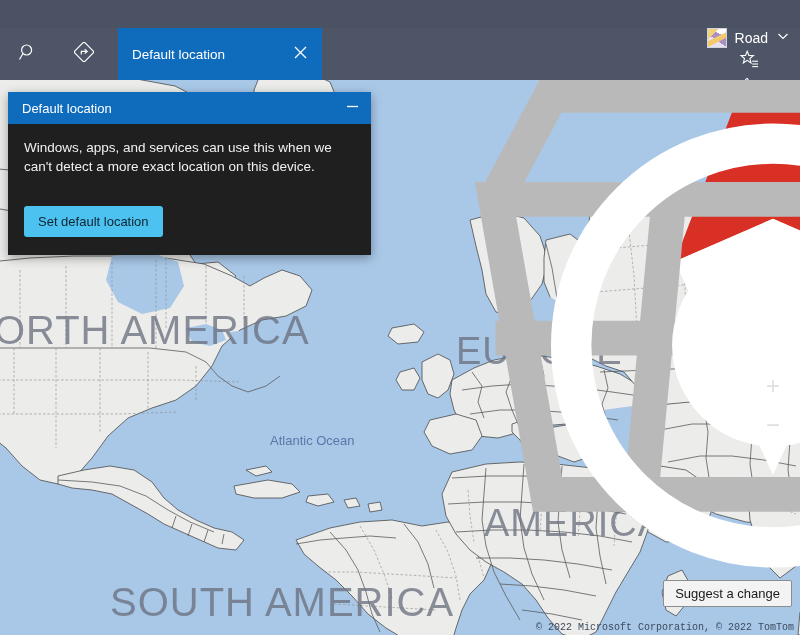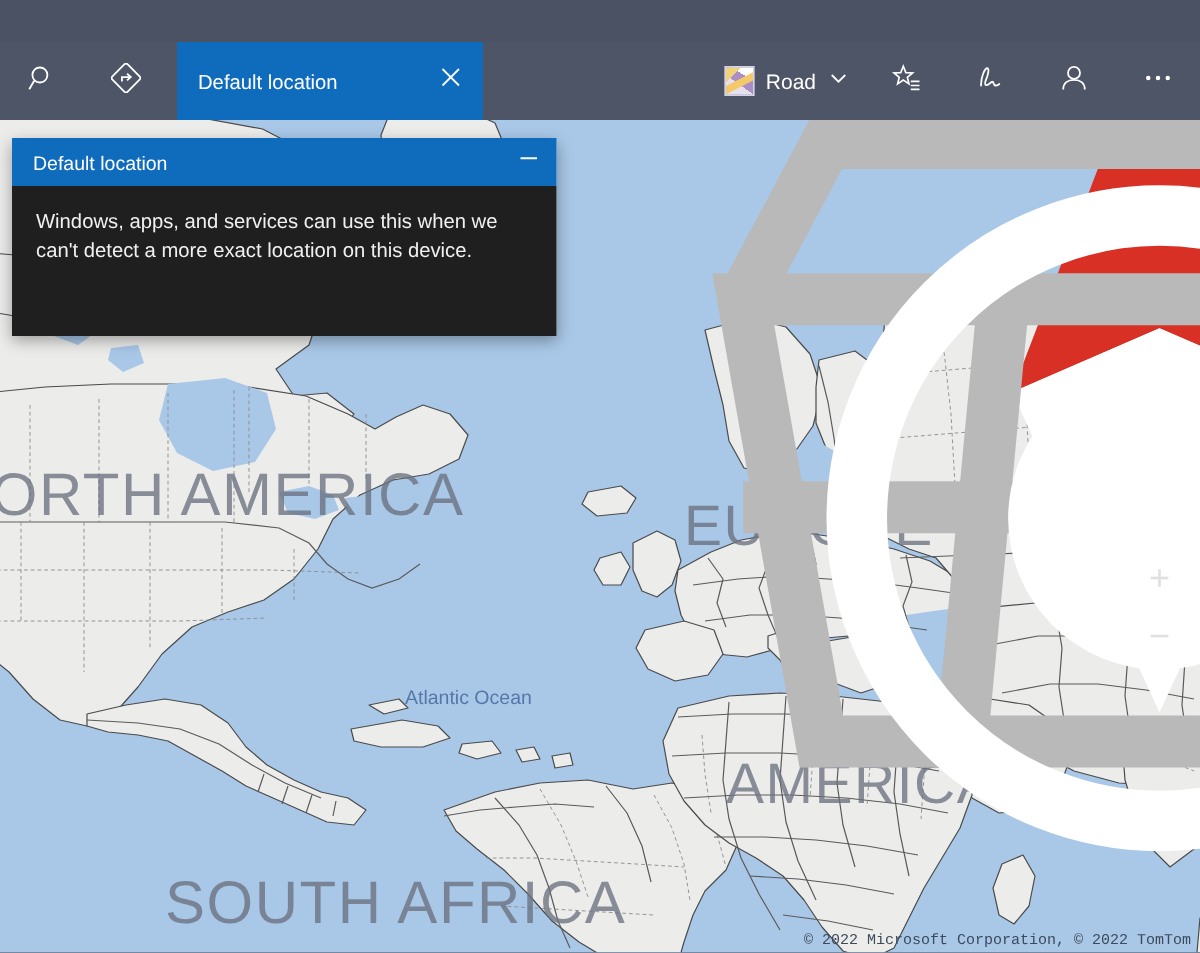--- a/index.html
+++ b/index.html
@@ -53,21 +53,21 @@
   .tab-label {
     color: #ffffff; font-size: 13.5px; flex: 1;
     white-space: nowrap; overflow: hidden; text-overflow: ellipsis;
   }
   .tab-close {
     width: 32px; height: 32px;
     display: flex; align-items: center; justify-content: center;
     color: #ffffff; flex: none;
   }
 
-  .cmd-right { margin-left: auto; display: flex; align-items: center; height: 52px; }
+  .cmd-right { margin-left: auto; display: flex; align-items: center; height: 52px; flex-direction: column; }
   .mapstyle {
     display: flex; align-items: center; gap: 8px;
     height: 52px; padding: 0 10px 0 8px; color: #ffffff;
   }
   .style-thumb {
     width: 20px; height: 20px; flex: none;
     border: 1px solid #cfd6e2;
     background:
       linear-gradient(135deg, #f0d27a 0%, #f0d27a 28%, transparent 28%),
       linear-gradient(210deg, #ffffff 0%, #ffffff 30%, transparent 30%),
@@ -407,22 +407,22 @@
 
       <path class="lake" d="M628 394 L642 400 L650 420 L646 436 L638 428 L630 410 Z"></path>
 
       <path class="land" d="M800 532 L812 528 L812 555 L798 555 Z"></path>
     </svg>
 
     <div id="map-labels">
         <div class="continent-label" style="left: -36px; top: 228px; font-size: 40px;">NORTH AMERICA</div>
         <div class="continent-label" style="left: 456px; top: 250px; font-size: 38px;">EUROPE</div>
         <div class="continent-label" style="left: 484px; top: 422px; font-size: 38px;">AMERICA</div>
-        <div class="continent-label" style="left: 110px; top: 500px; font-size: 40px;">SOUTH AFRICA</div>
-        <div class="ocean-label" style="left: 270px; top: 353px; margin-top: 24px;">Atlantic Ocean</div>
+        <div class="continent-label" style="left: 110px; top: 500px; font-size: 40px;">SOUTH AMERICA</div>
+        <div class="ocean-label" style="left: 270px; top: 353px;">Atlantic Ocean</div>
       </div>
 
     <div class="mapctl">
       <div class="ctl">
         <span>
           <svg width="14" height="26" viewBox="0 0 14 26">
             <path d="M7 1 L11.6 13 L7 11 L2.4 13 Z" fill="#d93025"></path>
             <path d="M7 11 L11.6 13 L7 23 L2.4 13 Z" fill="#ffffff"></path>
           </svg>
         </span>
@@ -445,33 +445,35 @@
         </span>
       </div>
       <div class="ctl">
         <span class="ctl-sign">+</span>
       </div>
       <div class="ctl">
         <span class="ctl-sign">−</span>
       </div>
     </div>
 
+    <div class="suggest">Suggest a change</div>
 
     <div class="attribution">© 2022 Microsoft Corporation, © 2022 TomTom</div>
   </div>
 
   <div class="panel">
     <div class="panel-header">
       <span class="panel-title">Default location</span>
       <span class="panel-min">
         <span>
           <svg width="13" height="13" viewBox="0 0 13 13">
               <line x1="1" y1="6.5" x2="12" y2="6.5" stroke="currentColor" stroke-width="1.3"></line>
             </svg>
         </span>
       </span>
     </div>
     <div class="panel-body">
       <div class="panel-text">Windows, apps, and services can use this when we can't detect a more exact location on this device.</div>
+      <button class="panel-btn">Set default location</button>
     </div>
   </div>
 
 </div>
 
 </body></html>

